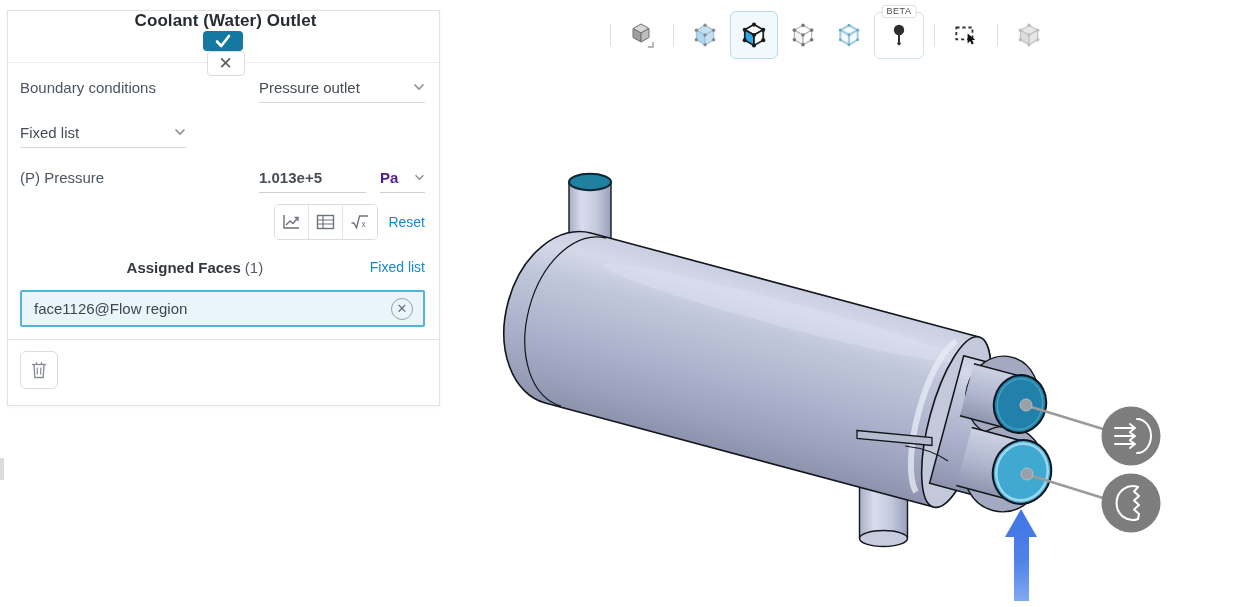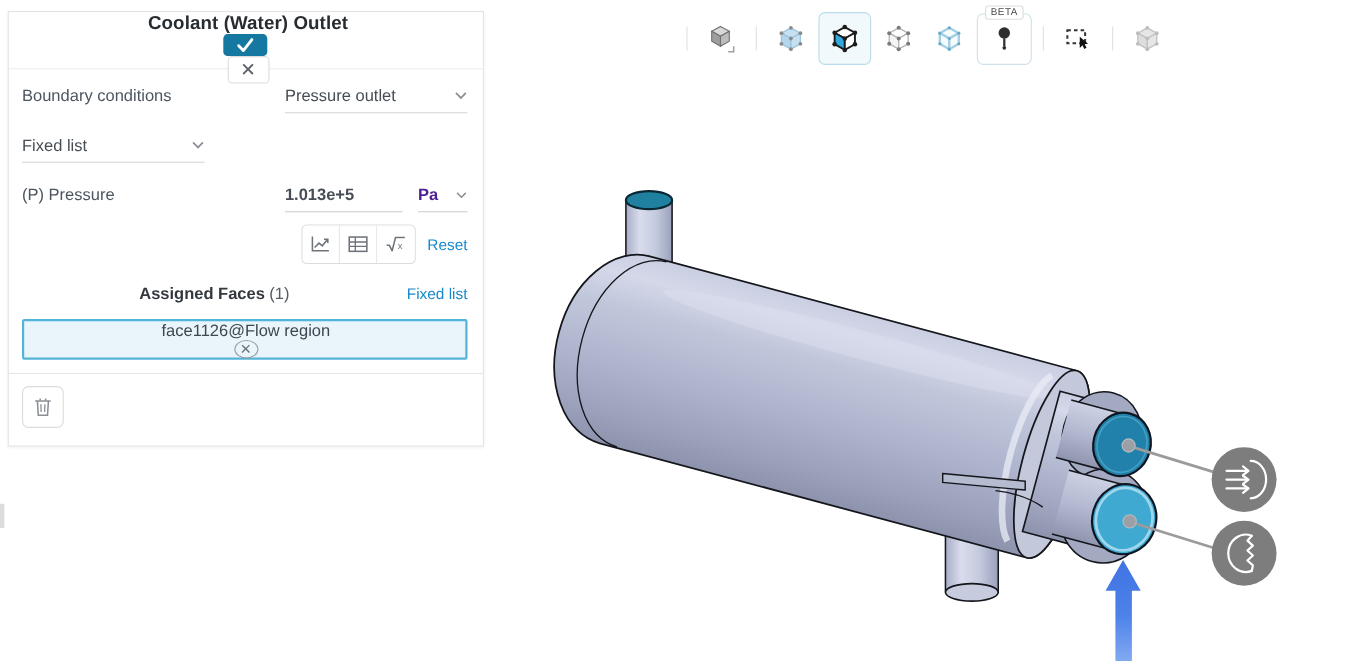--- a/index.html
+++ b/index.html
@@ -57,37 +57,37 @@
     border-right:1px solid #e4e4e4;cursor:pointer;
   }
   .fn-btn:last-child{border-right:none;}
   .link{font-size:14px;color:#1789cc;cursor:pointer;text-decoration:none;}
   .af-header{display:flex;align-items:center;height:42px;padding:2px 14px 0 12px;}
   .af-title{flex:1;font-size:15px;color:#363b41;text-align:center;}
   .af-title b{font-weight:bold;color:#33383e;}
   .af-count{font-weight:normal;color:#555b62;margin-left:4px;}
   .chip{
     margin:2px 14px 12px 12px;height:37px;border:2px solid #54b4d8;border-radius:2px;
-    background:#e9f5fb;display:flex;align-items:center;padding:0 10px 0 12px;box-sizing:border-box;flex-direction:column;
+    background:#e9f5fb;display:flex;align-items:center;padding:0 10px 0 12px;box-sizing:border-box;
   }
   .chip-text{flex:1;font-size:15px;color:#3f474e;}
   .chip-x{
     width:22px;height:22px;border-radius:50%;border:1px solid #9aa0a6;background:transparent;
     color:#6a7076;font-size:13px;line-height:1;display:flex;align-items:center;justify-content:center;cursor:pointer;
   }
   .panel-footer{border-top:1px solid #e6e6e6;padding:11px 12px;}
   .btn-trash{
     width:38px;height:38px;border:1px solid #dcdcdc;border-radius:6px;background:#fff;
     display:flex;align-items:center;justify-content:center;cursor:pointer;box-sizing:border-box;
   }
   .edge-tab{position:absolute;left:0;top:458px;width:4px;height:22px;background:#dcdcdc;z-index:4;}
 
   
   .vtoolbar{
-    position:absolute;left:618px;top:9px;height:52px;display:flex;align-items:center;gap:4px;z-index:3;
+    position:absolute;left:604px;top:9px;height:52px;display:flex;align-items:center;gap:4px;z-index:3;
   }
   .tdiv{width:1px;height:22px;background:#e0e0e0;margin:0 6px;}
   .tbtn{
     width:42px;height:42px;display:flex;align-items:center;justify-content:center;
     background:transparent;border:none;cursor:pointer;padding:0;
   }
   .tsel{
     width:48px;height:48px;display:flex;align-items:center;justify-content:center;
     background:#f2f9fc;border:1px solid #b9dcec;border-radius:6px;cursor:pointer;box-sizing:border-box;
   }

